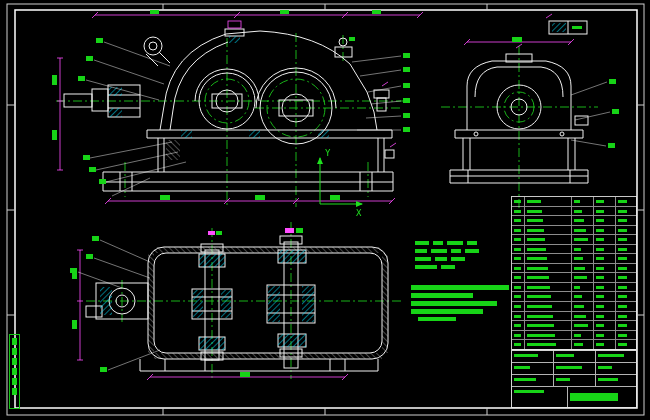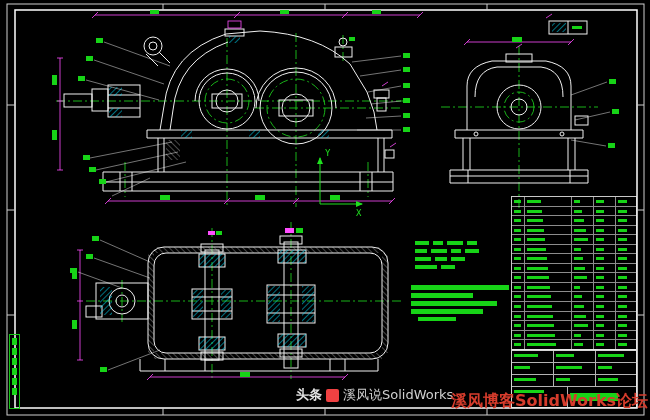--- a/index.html
+++ b/index.html
@@ -535,21 +535,15 @@
 <div class="left-strip">
   <span class="vdash"></span>
       <span class="vdash"></span>
       <span class="vdash"></span>
   <span class="vdash"></span>
       <span class="vdash"></span>
       <span class="vdash"></span>
 </div>
 
 
-<div class="caption">
-  <span class="plat">头条</span>
-  <span class="tt-icon"></span>
-  <span class="acct">溪风说SolidWorks</span>
+
+
 </div>
 
-<div class="wm-bottom">溪风博客SolidWorks论坛</div>
-
-</div>
-
 </body></html>

